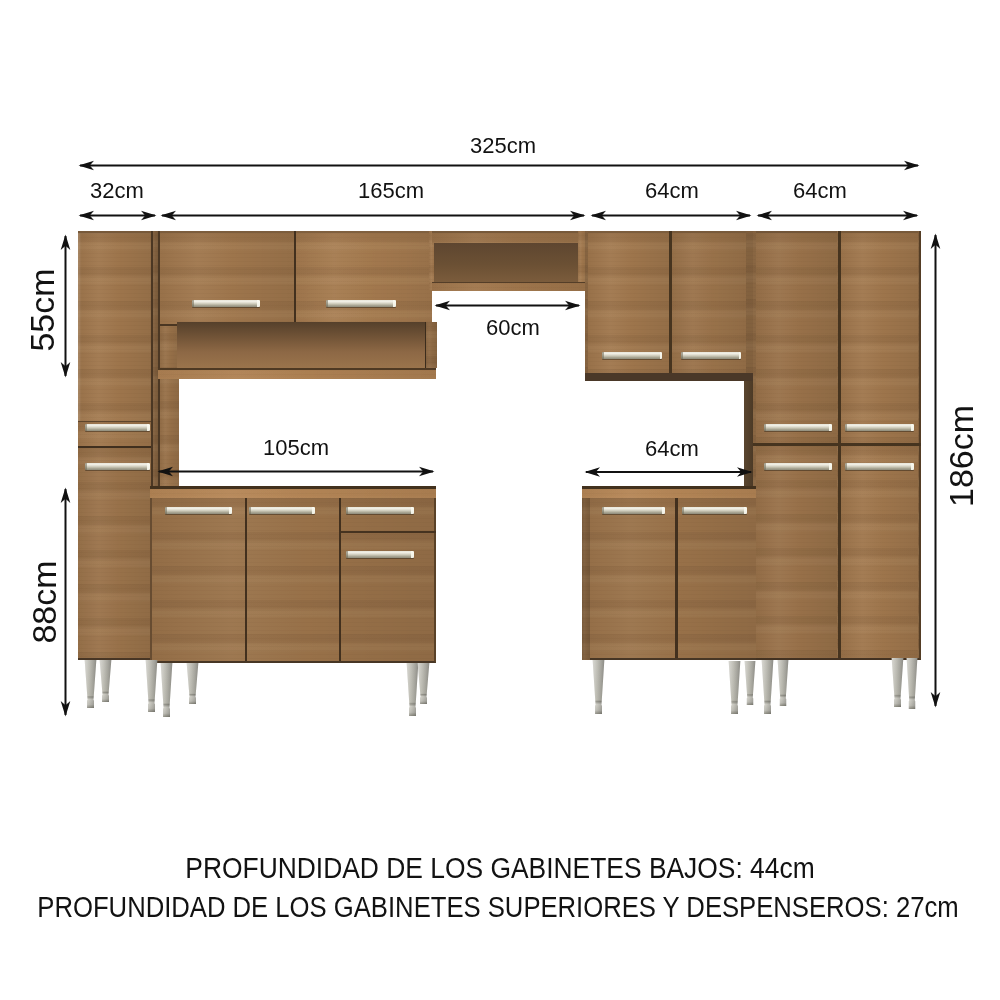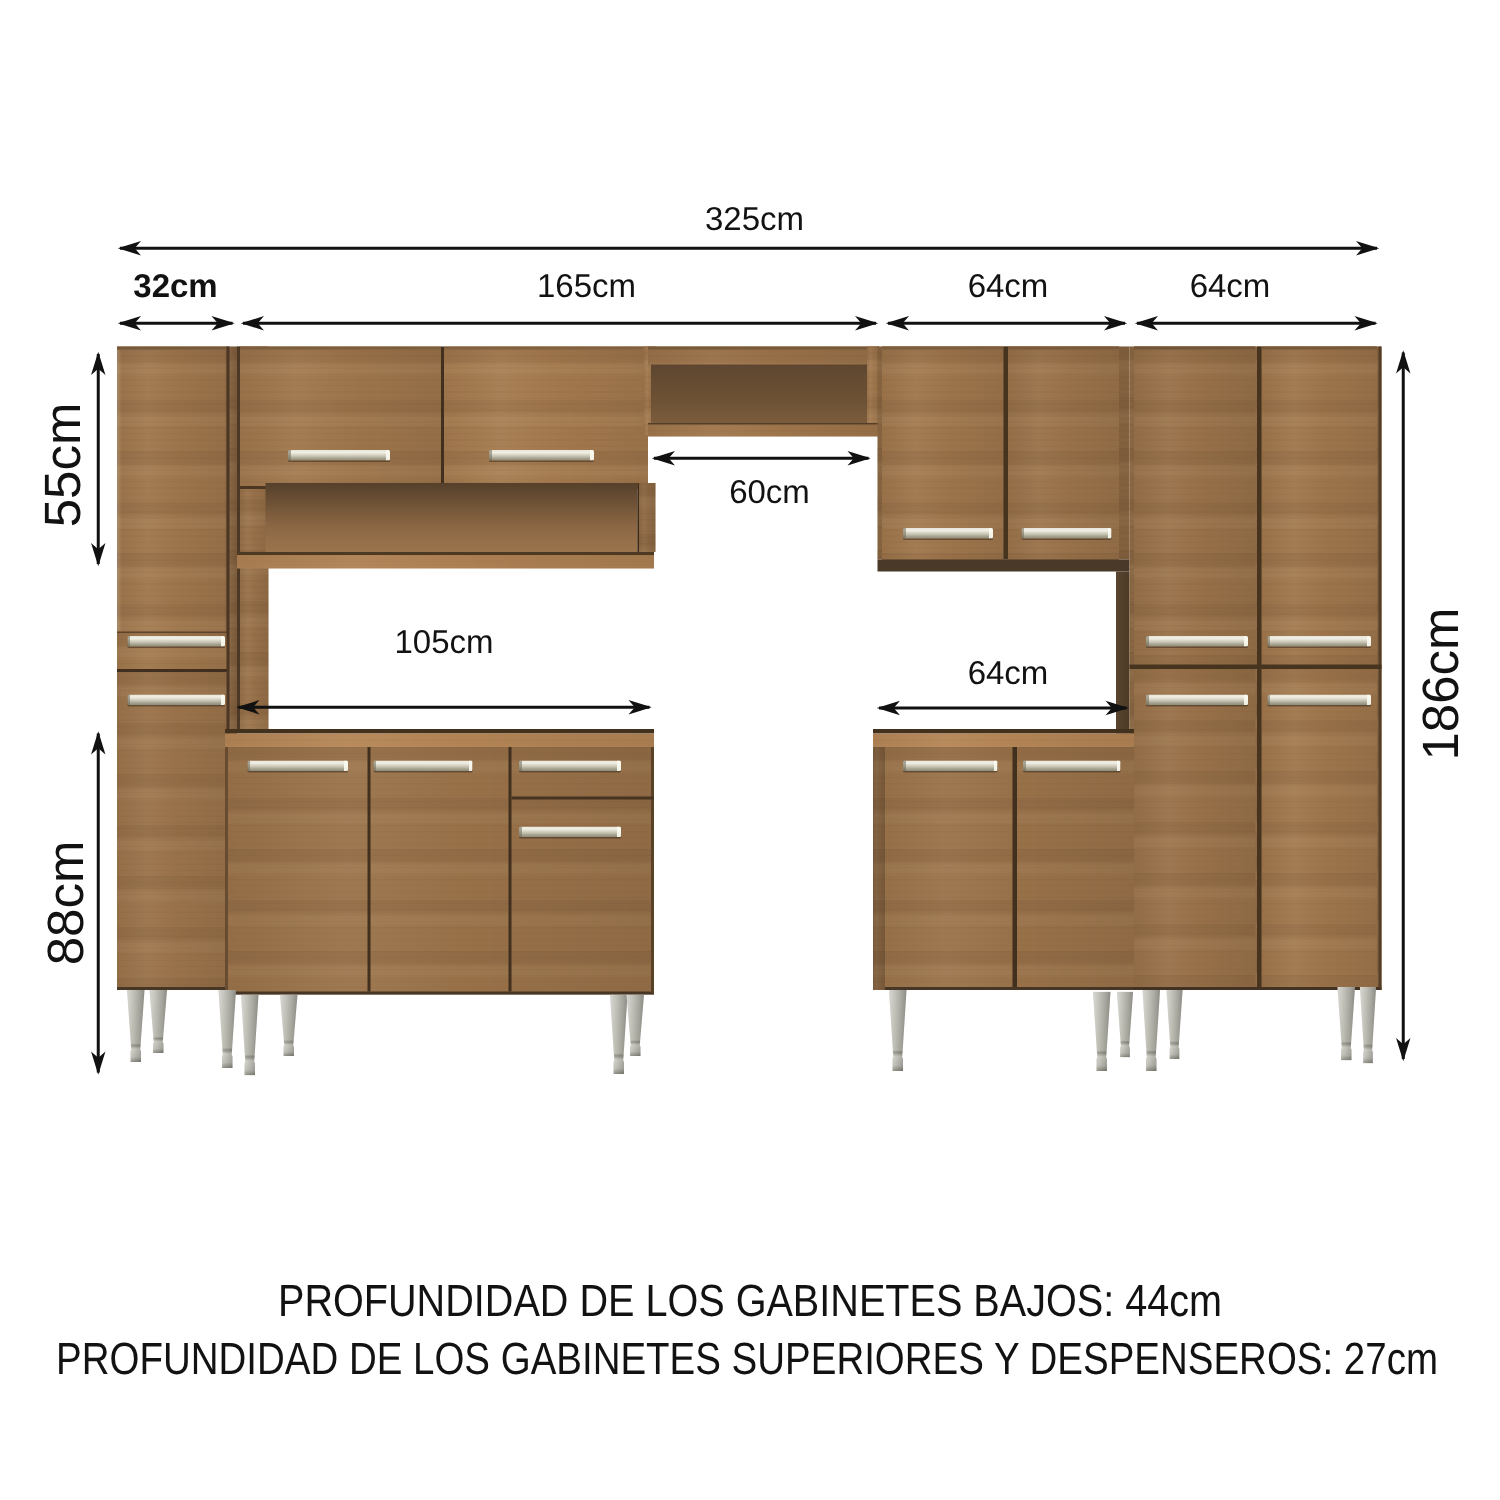--- a/index.html
+++ b/index.html
@@ -197,29 +197,29 @@
 
 <text transform="translate(42 310) rotate(-90)" font-family="Liberation Sans, sans-serif" font-size="34" fill="#121212" text-anchor="middle" dominant-baseline="central" opacity="0.999">55cm</text>
 
 <text transform="translate(44 602) rotate(-90)" font-family="Liberation Sans, sans-serif" font-size="34" fill="#121212" text-anchor="middle" dominant-baseline="central" opacity="0.999">88cm</text>
 
 <text transform="translate(961 456) rotate(-90)" font-family="Liberation Sans, sans-serif" font-size="34" fill="#121212" text-anchor="middle" dominant-baseline="central" opacity="0.999">186cm</text>
 </svg>
 
 <div class="dimtxt" style="left:503px;top:146px;transform:translate(-50%,-50%);">325cm</div>
 
-<div class="dimtxt" style="left:117px;top:191px;transform:translate(-50%,-50%);font-weight:bold;">32cm</div>
+<div class="dimtxt" style="left:117px;top:191px;transform:translate(-50%,-50%);">32cm</div>
 
 <div class="dimtxt" style="left:391px;top:191px;transform:translate(-50%,-50%);">165cm</div>
 
 <div class="dimtxt" style="left:672px;top:191px;transform:translate(-50%,-50%);">64cm</div>
 
 <div class="dimtxt" style="left:820px;top:191px;transform:translate(-50%,-50%);">64cm</div>
 
-<div class="dimtxt" style="left:296px;top:428px;transform:translate(-50%,-50%);">105cm</div>
+<div class="dimtxt" style="left:296px;top:448px;transform:translate(-50%,-50%);">105cm</div>
 
 <div class="dimtxt" style="left:672px;top:449px;transform:translate(-50%,-50%);">64cm</div>
 
 <div class="dimtxt" style="left:513px;top:328px;transform:translate(-50%,-50%);">60cm</div>
 
 <div class="dimtxt" style="left:500px;top:868px;transform:translate(-50%,-50%) scaleX(0.88);font-size:30px;">PROFUNDIDAD DE LOS GABINETES BAJOS: 44cm</div>
 
 <div class="dimtxt" style="left:498px;top:907px;transform:translate(-50%,-50%) scaleX(0.855);font-size:30px;">PROFUNDIDAD DE LOS GABINETES SUPERIORES Y DESPENSEROS: 27cm</div>
 
 </div>

